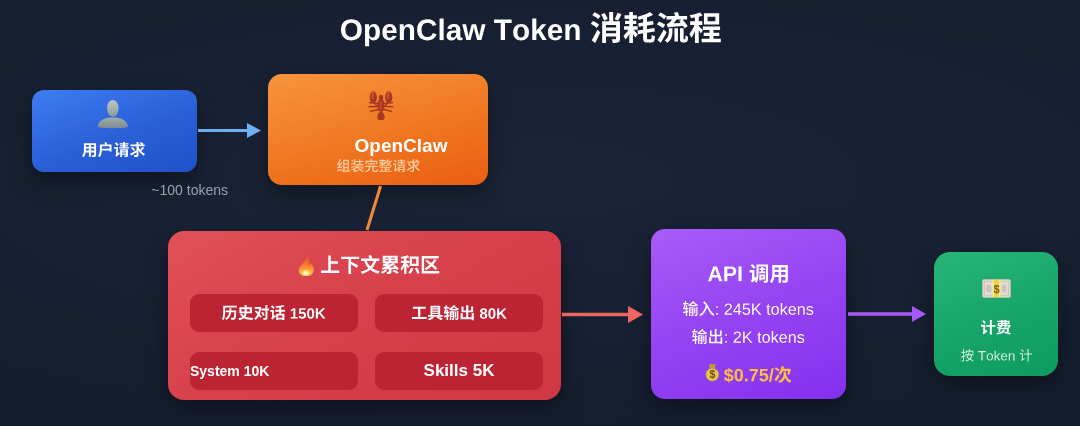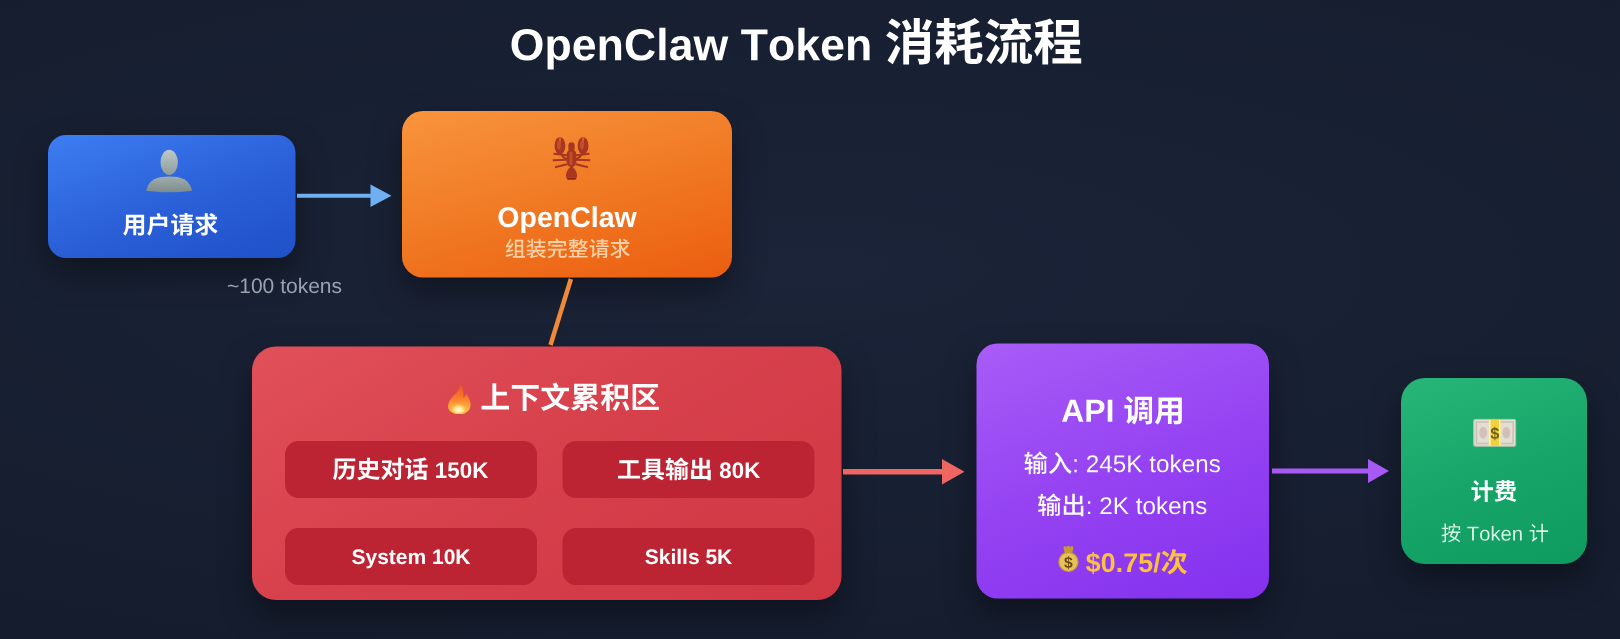--- a/index.html
+++ b/index.html
@@ -119,21 +119,21 @@
         <path transform="translate(314.80,28.08) scale(0.033000,-0.033000)" d="M565 356V-46H670V356ZM395 356V264C395 179 382 74 267 -6C294 -23 334 -60 351 -84C487 13 503 151 503 260V356ZM732 356V59C732 -8 739 -30 756 -47C773 -64 800 -72 824 -72C838 -72 860 -72 876 -72C894 -72 917 -67 931 -58C947 -49 957 -34 964 -13C971 7 975 59 977 104C950 114 914 131 896 149C895 104 894 68 892 52C890 37 888 30 885 26C882 24 877 23 872 23C867 23 860 23 856 23C852 23 847 25 846 28C843 31 842 41 842 56V356ZM72 750C135 720 215 669 252 632L322 729C282 766 200 811 138 838ZM31 473C96 446 179 399 218 364L285 464C242 498 158 540 94 564ZM49 3 150 -78C211 20 274 134 327 239L239 319C179 203 102 78 49 3ZM550 825C563 796 576 761 585 729H324V622H495C462 580 427 537 412 523C390 504 355 496 332 491C340 466 356 409 360 380C398 394 451 399 828 426C845 402 859 380 869 361L965 423C933 477 865 559 810 622H948V729H710C698 766 679 814 661 851ZM708 581 758 520 540 508C569 544 600 584 629 622H776Z"></path>
         <path transform="translate(347.80,28.08) scale(0.033000,-0.033000)" d="M570 711H804V573H570ZM459 812V472H920V812ZM451 226V125H626V37H388V-68H969V37H746V125H923V226H746V309H947V412H427V309H626V226ZM340 839C263 805 140 775 29 757C42 732 57 692 63 665C102 670 143 677 185 684V568H41V457H169C133 360 76 252 20 187C39 157 65 107 76 73C115 123 153 194 185 271V-89H301V303C325 266 349 227 361 201L430 296C411 318 328 405 301 427V457H408V568H301V710C344 720 385 733 421 747Z"></path>
       </svg></div>
 <div style="position:absolute;left:82.4px;top:141.7px;line-height:0;"><svg width="63.2" height="15.2" viewBox="0 0 63.23 15.23" style="overflow:visible" fill="#ffffff">
         <path transform="translate(-0.37,13.68) scale(0.016000,-0.016000)" d="M142 783V424C142 283 133 104 23 -17C50 -32 99 -73 118 -95C190 -17 227 93 244 203H450V-77H571V203H782V53C782 35 775 29 757 29C738 29 672 28 615 31C631 0 650 -52 654 -84C745 -85 806 -82 847 -63C888 -45 902 -12 902 52V783ZM260 668H450V552H260ZM782 668V552H571V668ZM260 440H450V316H257C259 354 260 390 260 423ZM782 440V316H571V440Z"></path>
         <path transform="translate(15.63,13.68) scale(0.016000,-0.016000)" d="M270 587H744V430H270V472ZM419 825C436 787 456 736 468 699H144V472C144 326 134 118 26 -24C55 -37 109 -75 132 -97C217 14 251 175 264 318H744V266H867V699H536L596 716C584 755 561 812 539 855Z"></path>
         <path transform="translate(31.63,13.68) scale(0.016000,-0.016000)" d="M81 762C134 713 205 645 237 600L319 684C284 726 211 790 158 835ZM34 541V426H156V117C156 70 128 36 106 21C125 -1 155 -52 164 -80C181 -56 214 -28 396 115C384 138 365 185 358 217L271 151V541ZM525 193H786V136H525ZM525 270V320H786V270ZM595 850V781H376V696H595V655H404V575H595V533H346V447H968V533H714V575H907V655H714V696H937V781H714V850ZM414 408V-90H525V57H786V27C786 15 781 11 768 11C754 11 706 10 666 13C679 -16 694 -60 698 -89C768 -90 817 -89 853 -72C889 -56 899 -27 899 25V408Z"></path>
         <path transform="translate(47.63,13.68) scale(0.016000,-0.016000)" d="M93 482C153 425 222 345 252 290L350 363C317 417 243 493 184 546ZM28 116 105 6C202 65 322 139 436 213V58C436 40 429 34 410 34C390 34 327 33 266 36C284 0 302 -56 307 -90C397 -91 462 -87 503 -66C545 -46 559 -13 559 58V333C640 188 748 70 886 -2C906 32 946 81 975 106C880 147 797 211 728 289C788 343 859 415 918 480L812 555C774 498 715 430 660 376C619 437 585 503 559 571V582H946V698H837L880 747C838 780 754 824 694 852L623 776C665 755 716 725 757 698H559V848H436V698H58V582H436V339C287 254 125 164 28 116Z"></path>
       </svg></div>
 <div class="t" style="left:0px;top:182px;width:228px;text-align:right;font-size:14px;color:#99a1b1;">~100 tokens</div>
-<div class="t" style="left:268px;top:135px;width:220px;text-align:center;font-size:19px;font-weight:bold;">OpenClaw</div>
+<div class="t" style="left:268px;top:135px;width:220px;text-align:center;font-size:19px;font-weight:bold;padding-left:23px;">OpenClaw</div>
 <div style="position:absolute;left:336.5px;top:159.4px;line-height:0;"><svg width="83.0" height="13.2" viewBox="0 0 83.05 13.22" style="overflow:visible" fill="#fdd0a6">
         <path transform="translate(-0.53,11.96) scale(0.014000,-0.014000)" d="M47 67 64 -24C160 1 284 33 402 65L393 144C265 114 133 84 47 67ZM479 795V22H383V-64H963V22H879V795ZM569 22V199H785V22ZM569 455H785V282H569ZM569 540V708H785V540ZM68 419C84 426 108 432 227 447C184 388 146 342 127 323C94 286 70 263 46 258C57 235 70 194 75 177C98 190 137 200 404 254C402 272 403 307 405 331L205 295C282 381 357 484 420 588L346 634C327 598 305 562 283 528L159 517C219 600 279 705 324 806L238 846C197 726 122 598 98 565C75 532 57 509 38 505C48 481 63 437 68 419Z"></path>
         <path transform="translate(13.47,11.96) scale(0.014000,-0.014000)" d="M59 739C103 709 157 662 182 631L240 691C215 722 159 765 115 793ZM430 372C439 355 449 335 457 315H49V239H376C285 180 155 134 32 111C50 93 73 62 85 42C141 55 198 72 253 94V51C253 7 219 -9 197 -16C209 -33 223 -69 227 -90C250 -77 288 -68 572 -6C572 11 574 48 577 69L345 22V136C402 166 453 200 494 238C574 73 710 -33 913 -78C923 -54 948 -19 966 -1C876 16 798 45 733 86C789 112 854 148 904 183L836 233C795 202 729 161 673 132C637 163 608 199 584 239H952V315H564C553 342 537 373 522 398ZM617 844V716H389V634H617V492H418V410H921V492H712V634H940V716H712V844ZM33 494 65 416 261 505V368H350V844H261V590C176 553 92 517 33 494Z"></path>
         <path transform="translate(27.47,11.96) scale(0.014000,-0.014000)" d="M231 552V465H764V552ZM54 367V278H314C303 114 266 36 40 -5C58 -24 82 -61 89 -85C347 -32 397 76 411 278H569V52C569 -41 595 -69 697 -69C718 -69 818 -69 839 -69C925 -69 951 -33 961 109C936 115 896 130 875 146C872 35 866 18 831 18C808 18 727 18 709 18C671 18 665 22 665 53V278H945V367ZM413 826C429 799 444 765 456 735H77V500H171V644H822V500H921V735H569C555 772 531 818 510 854Z"></path>
         <path transform="translate(41.47,11.96) scale(0.014000,-0.014000)" d="M203 181V21H45V-58H956V21H545V90H820V161H545V227H892V305H109V227H451V21H293V181ZM631 844C605 747 557 657 492 599V676H330V719H513V788H330V844H246V788H55V719H246V676H81V494H215C169 446 99 401 36 377C53 363 78 335 90 317C143 342 201 385 246 433V329H330V447C374 423 424 389 451 364L491 417C465 441 414 473 370 494H492V593C511 578 540 547 552 531C570 548 588 568 604 591C623 552 648 513 678 477C629 436 567 405 494 383C511 367 538 332 548 314C620 341 683 374 735 418C784 374 843 337 914 312C925 334 950 369 967 386C898 406 840 438 792 476C834 526 866 586 887 659H953V736H685C697 765 707 794 716 824ZM157 617H246V553H157ZM330 617H413V553H330ZM330 494H359L330 459ZM798 659C783 611 761 569 732 532C697 573 670 616 650 659Z"></path>
         <path transform="translate(55.47,11.96) scale(0.014000,-0.014000)" d="M95 768C148 720 216 653 248 609L312 676C279 717 209 781 156 825ZM38 533V442H176V100C176 55 147 23 127 10C143 -8 167 -47 175 -70C191 -48 220 -24 394 112C384 131 369 167 363 193L267 120V533ZM508 204H798V133H508ZM508 267V332H798V267ZM606 844V770H380V701H606V647H406V581H606V523H349V453H963V523H699V581H902V647H699V701H933V770H699V844ZM419 403V-84H508V67H798V15C798 2 794 -2 780 -2C767 -2 719 -3 672 0C683 -23 695 -58 699 -82C769 -82 816 -81 847 -68C879 -54 888 -30 888 13V403Z"></path>
         <path transform="translate(69.47,11.96) scale(0.014000,-0.014000)" d="M106 493C168 436 239 355 269 301L346 358C314 412 240 489 178 542ZM36 101 97 15C197 74 326 152 449 230V38C449 19 442 13 424 13C404 12 340 12 274 14C288 -14 303 -58 307 -85C396 -86 458 -83 496 -66C532 -51 546 -23 546 38V381C631 214 749 77 901 1C916 28 948 66 970 85C867 129 777 203 704 294C768 350 846 427 906 496L823 554C781 494 713 420 653 364C609 431 573 505 546 582V592H942V684H826L868 732C827 765 745 812 683 842L627 782C678 755 743 716 786 684H546V842H449V684H62V592H449V329C299 243 135 151 36 101Z"></path>
       </svg></div>
 <div style="position:absolute;left:320.9px;top:255.0px;line-height:0;"><svg width="118.3" height="19.0" viewBox="0 0 118.30 19.02" style="overflow:visible" fill="#ffffff">
         <path transform="translate(-0.86,17.20) scale(0.020000,-0.020000)" d="M403 837V81H43V-40H958V81H532V428H887V549H532V837Z"></path>
@@ -155,22 +155,22 @@
       </svg></div>
 <div style="position:absolute;left:411.6px;top:304.9px;line-height:0;"><svg width="94.8" height="15.2" viewBox="0 0 94.83 15.17" style="overflow:visible" fill="#ffffff">
         <path transform="translate(-0.72,13.71) scale(0.016000,-0.016000)" d="M45 101V-20H959V101H565V620H903V746H100V620H428V101Z"></path>
         <path transform="translate(15.28,13.71) scale(0.016000,-0.016000)" d="M202 803V233H45V126H294C228 80 120 26 29 -4C57 -27 96 -66 117 -90C217 -55 341 8 421 66L335 126H639L581 64C690 17 807 -47 874 -91L973 -3C910 33 806 83 708 126H959V233H806V803ZM318 233V291H685V233ZM318 569H685V516H318ZM318 654V708H685V654ZM318 431H685V376H318Z"></path>
         <path transform="translate(31.28,13.71) scale(0.016000,-0.016000)" d="M723 444V77H811V444ZM851 482V29C851 18 847 15 834 14C821 14 778 14 734 15C747 -12 759 -52 763 -79C826 -79 872 -76 903 -62C935 -47 942 -19 942 29V482ZM656 857C593 765 480 685 370 633V739H236C242 771 247 802 251 833L142 848C140 812 135 775 130 739H35V631H111C97 561 82 505 75 483C60 438 48 408 29 402C41 376 58 327 63 307C71 316 107 322 137 322H202V215C138 203 79 192 32 185L56 74L202 107V-87H303V130L377 148L368 247L303 234V322H366V430H303V568H202V430H151C172 490 194 559 212 631H366L336 618C365 593 396 555 412 527L462 554V518H864V560L918 531C931 562 962 598 989 624C893 662 806 710 732 784L753 813ZM552 612C593 642 633 676 669 713C706 674 744 641 784 612ZM595 380V329H498V380ZM404 471V-86H498V108H595V21C595 12 592 9 584 9C575 9 549 9 523 10C536 -16 547 -57 549 -84C596 -84 630 -82 657 -67C683 -51 689 -23 689 20V471ZM498 244H595V193H498Z"></path>
         <path transform="translate(47.28,13.71) scale(0.016000,-0.016000)" d="M85 347V-35H776V-89H910V347H776V85H563V400H870V765H736V516H563V849H430V516H264V764H137V400H430V85H220V347Z"></path>
         <path transform="translate(67.45,13.71) scale(0.007324,-0.007324)" d="M1076 397Q1076 199 945.0 89.5Q814 -20 571 -20Q330 -20 197.5 89.0Q65 198 65 395Q65 530 143.0 622.5Q221 715 352 737V741Q238 766 168.0 854.0Q98 942 98 1057Q98 1230 220.5 1330.0Q343 1430 567 1430Q796 1430 918.5 1332.5Q1041 1235 1041 1055Q1041 940 971.5 853.0Q902 766 785 743V739Q921 717 998.5 627.5Q1076 538 1076 397ZM752 1040Q752 1140 706.0 1186.5Q660 1233 567 1233Q385 1233 385 1040Q385 838 569 838Q661 838 706.5 885.0Q752 932 752 1040ZM785 420Q785 641 565 641Q463 641 408.5 583.0Q354 525 354 416Q354 292 408.0 235.0Q462 178 573 178Q682 178 733.5 235.0Q785 292 785 420Z"></path>
         <path transform="translate(75.79,13.71) scale(0.007324,-0.007324)" d="M1055 705Q1055 348 932.5 164.0Q810 -20 565 -20Q81 -20 81 705Q81 958 134.0 1118.0Q187 1278 293.0 1354.0Q399 1430 573 1430Q823 1430 939.0 1249.0Q1055 1068 1055 705ZM773 705Q773 900 754.0 1008.0Q735 1116 693.0 1163.0Q651 1210 571 1210Q486 1210 442.5 1162.5Q399 1115 380.5 1007.5Q362 900 362 705Q362 512 381.5 403.5Q401 295 443.5 248.0Q486 201 567 201Q647 201 690.5 250.5Q734 300 753.5 409.0Q773 518 773 705Z"></path>
         <path transform="translate(84.13,13.71) scale(0.007324,-0.007324)" d="M1112 0 606 647 432 514V0H137V1409H432V770L1067 1409H1411L809 813L1460 0Z"></path>
       </svg></div>
-<div class="t" style="left:190px;top:352px;width:168px;height:38px;line-height:38px;text-align:center;font-size:14px;font-weight:bold;">System 10K</div>
-<div class="t" style="left:375px;top:352px;width:168px;height:38px;line-height:38px;text-align:center;font-size:14px;font-weight:bold;">Skills 5K</div>
+<div class="t" style="left:190px;top:352px;width:168px;height:38px;line-height:38px;font-size:14px;font-weight:bold;">System 10K</div>
+<div class="t" style="left:375px;top:352px;width:168px;height:38px;line-height:38px;text-align:center;font-size:17px;font-weight:bold;">Skills 5K</div>
 <div style="position:absolute;left:708.1px;top:264.0px;line-height:0;"><svg width="79.9" height="19.1" viewBox="0 0 79.89 19.07" style="overflow:visible" fill="#ffffff">
         <path transform="translate(-0.53,17.12) scale(0.010400,-0.010400)" d="M1133 0 1008 360H471L346 0H51L565 1409H913L1425 0ZM739 1192 733 1170Q723 1134 709.0 1088.0Q695 1042 537 582H942L803 987L760 1123Z"></path>
         <path transform="translate(14.85,17.12) scale(0.010400,-0.010400)" d="M1296 963Q1296 827 1234.0 720.0Q1172 613 1056.5 554.5Q941 496 782 496H432V0H137V1409H770Q1023 1409 1159.5 1292.5Q1296 1176 1296 963ZM999 958Q999 1180 737 1180H432V723H745Q867 723 933.0 783.5Q999 844 999 958Z"></path>
         <path transform="translate(29.06,17.12) scale(0.010400,-0.010400)" d="M137 0V1409H432V0Z"></path>
         <path transform="translate(40.89,17.12) scale(0.020500,-0.020500)" d="M80 762C135 714 206 645 237 600L319 683C285 727 212 791 157 835ZM35 541V426H153V138C153 76 116 28 91 5C111 -10 150 -49 163 -72C179 -51 206 -26 332 84C320 45 303 9 281 -24C304 -36 349 -70 366 -89C462 46 476 267 476 424V709H827V38C827 24 822 19 809 18C795 18 751 17 708 20C724 -8 740 -59 743 -88C812 -89 858 -86 890 -68C924 -49 933 -17 933 36V813H372V424C372 340 370 241 350 149C340 171 330 196 323 216L270 171V541ZM603 690V624H522V539H603V471H504V386H803V471H696V539H783V624H696V690ZM511 326V32H598V76H782V326ZM598 242H695V160H598Z"></path>
         <path transform="translate(61.39,17.12) scale(0.020500,-0.020500)" d="M142 783V424C142 283 133 104 23 -17C50 -32 99 -73 118 -95C190 -17 227 93 244 203H450V-77H571V203H782V53C782 35 775 29 757 29C738 29 672 28 615 31C631 0 650 -52 654 -84C745 -85 806 -82 847 -63C888 -45 902 -12 902 52V783ZM260 668H450V552H260ZM782 668V552H571V668ZM260 440H450V316H257C259 354 260 390 260 423ZM782 440V316H571V440Z"></path>
       </svg></div>
 <div style="position:absolute;left:682.9px;top:301.0px;line-height:0;"><svg width="130.3" height="15.1" viewBox="0 0 130.28 15.08" style="overflow:visible" fill="#ffffff">
         <path transform="translate(-0.60,13.75) scale(0.016200,-0.016200)" d="M729 446V82H801V446ZM856 483V16C856 4 853 1 841 1C828 0 787 0 742 1C753 -21 762 -53 765 -75C826 -75 868 -73 895 -61C924 -48 931 -26 931 16V483ZM67 320C75 329 108 335 139 335H212V210C146 196 85 184 37 175L58 87L212 123V-82H293V143L372 164L365 243L293 227V335H365V420H293V566H212V420H140C164 486 188 563 207 643H368V728H226C232 762 238 796 243 830L156 843C153 805 148 766 141 728H42V643H126C110 566 92 503 84 479C69 434 57 402 40 397C50 376 63 336 67 320ZM658 849C590 746 463 652 343 598C365 579 390 549 403 527C425 538 448 551 470 565V526H855V571C877 558 899 546 922 534C933 559 959 589 980 608C879 650 788 703 713 783L735 815ZM526 602C575 638 623 680 664 724C708 676 755 637 806 602ZM606 395V328H486V395ZM410 468V-80H486V120H606V9C606 0 603 -3 595 -3C586 -3 560 -3 531 -2C541 -24 551 -57 553 -78C598 -78 630 -77 653 -65C677 -51 682 -29 682 8V468ZM486 258H606V190H486Z"></path>
         <path transform="translate(15.60,13.75) scale(0.016200,-0.016200)" d="M285 748C350 704 401 649 444 589C381 312 257 113 37 1C62 -16 107 -56 124 -75C317 38 444 216 521 462C627 267 705 48 924 -75C929 -45 954 7 970 33C641 234 663 599 343 830Z"></path>

